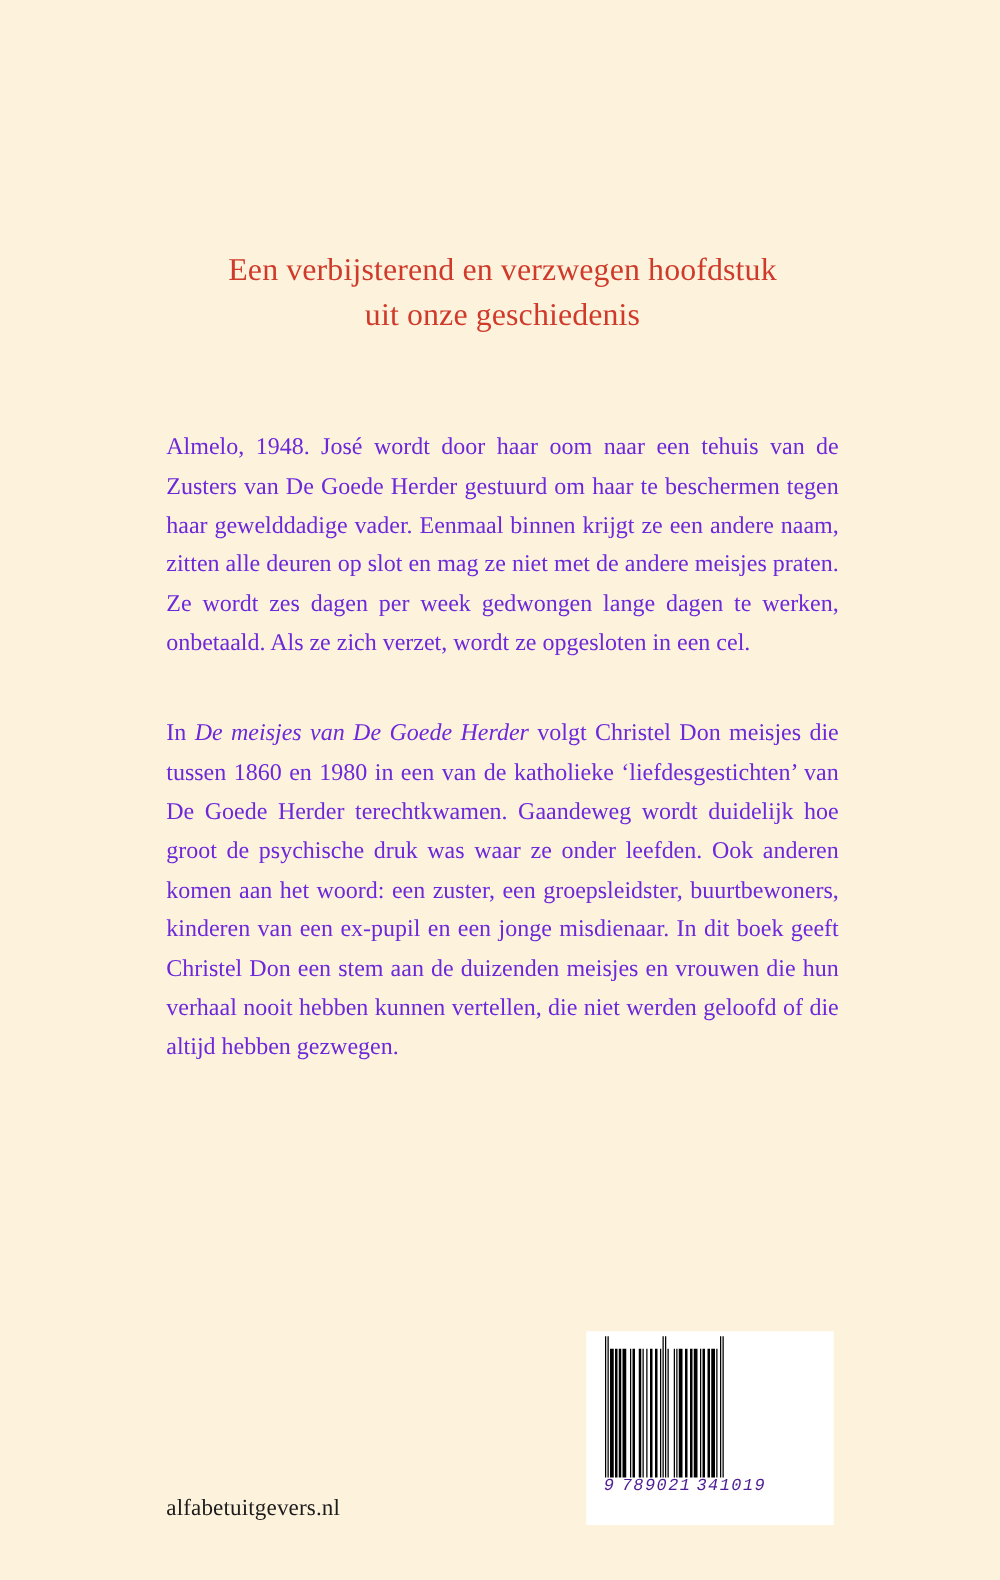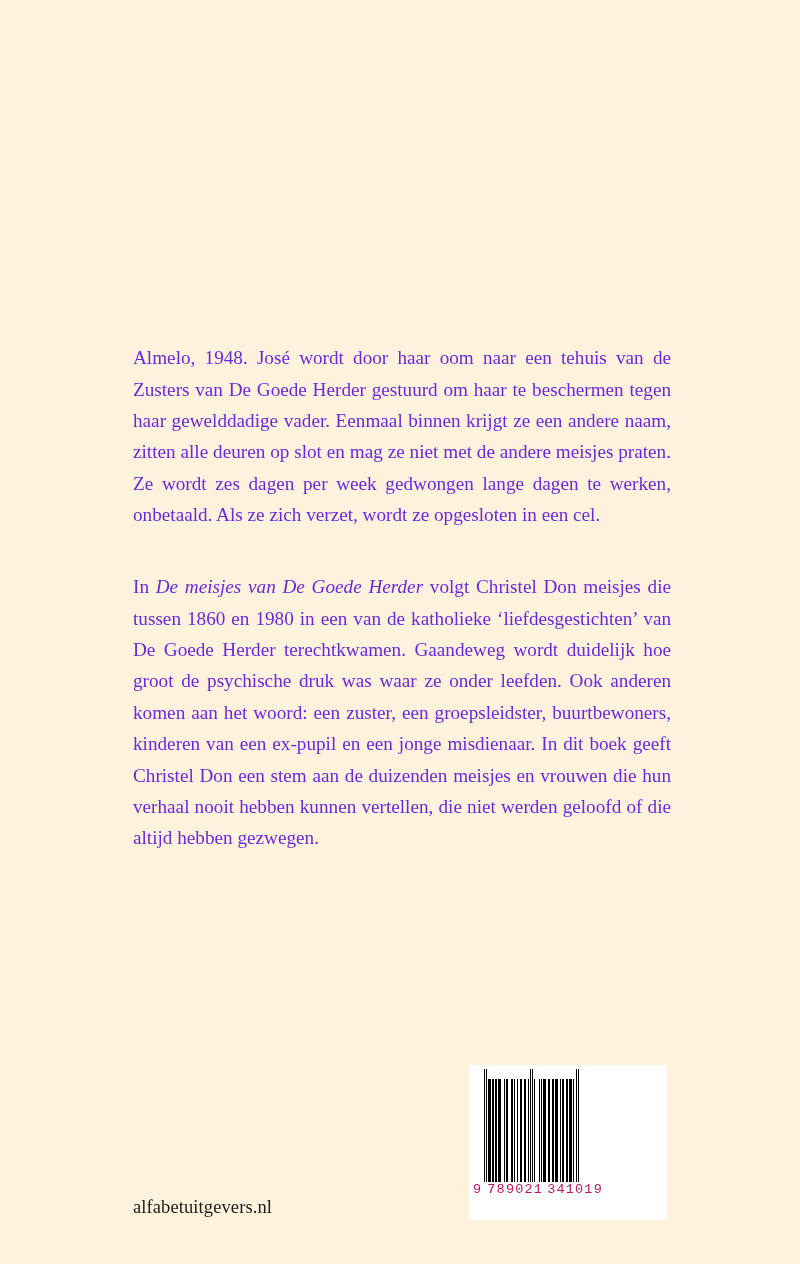--- a/index.html
+++ b/index.html
@@ -77,48 +77,53 @@
     gap: 0;
   }
   .barcode-bars i {
     display: block;
     background: #000;
     height: 100%;
   }
   .barcode-bars i.tall { height: 113px; }
   .barcode-digits {
     position: absolute;
-    left: 4px;
+    left: 14px;
     top: 117px;
     width: 170px;
     font-family: "Liberation Mono", monospace;
     font-size: 13.5px;
     letter-spacing: 1.2px;
-    color: #be185d;
+    color: #4c1d95;
     white-space: nowrap;
+    font-style: italic;
   }
   .barcode-digits .lead { margin-right: 5px; }
   .barcode-digits .grp2 { margin-left: 4px; }
 
   .publisher {
     position: absolute;
     left: 133px;
     top: 1197px;
     font-size: 18.5px;
     color: #1c1c1c;
     letter-spacing: 0.1px;
   }
 </style>
 </head>
 <body>
 
 <div class="page">
 
   <div class="content">
 
+    <div class="headline">
+      <span class="l1">Een verbijsterend en verzwegen hoofdstuk</span>
+      <span class="l2">uit onze geschiedenis</span>
+    </div>
 
     <p class="body-text" id="para1">Almelo, 1948. José wordt door haar oom naar een tehuis van de Zusters van De Goede Herder gestuurd om haar te beschermen tegen haar gewelddadige vader. Eenmaal binnen krijgt ze een andere naam, zitten alle deuren op slot en mag ze niet met de andere meisjes praten. Ze wordt zes dagen per week gedwongen lange dagen te werken, onbetaald. Als ze zich verzet, wordt ze opgesloten in een cel.</p>
 
     <p class="body-text" id="para2"><span>In </span><em>De meisjes van De Goede Herder</em><span> volgt Christel Don meisjes die tussen 1860 en 1980 in een van de katholieke ‘liefdesgestichten’ van De Goede Herder terechtkwamen. Gaandeweg wordt duidelijk hoe groot de psychische druk was waar ze onder leefden. Ook anderen komen aan het woord: een zuster, een groepsleidster, buurtbewoners, kinderen van een ex-pupil en een jonge misdienaar. In dit boek geeft Christel Don een stem aan de duizenden meisjes en vrouwen die hun verhaal nooit hebben kunnen vertellen, die niet werden geloofd of die altijd hebben gezwegen.</span></p>
 
   </div>
 
   <div class="barcode-box">
     <div class="barcode-bars">
         <i class="tall" style="width:1px;background:#000"></i>

